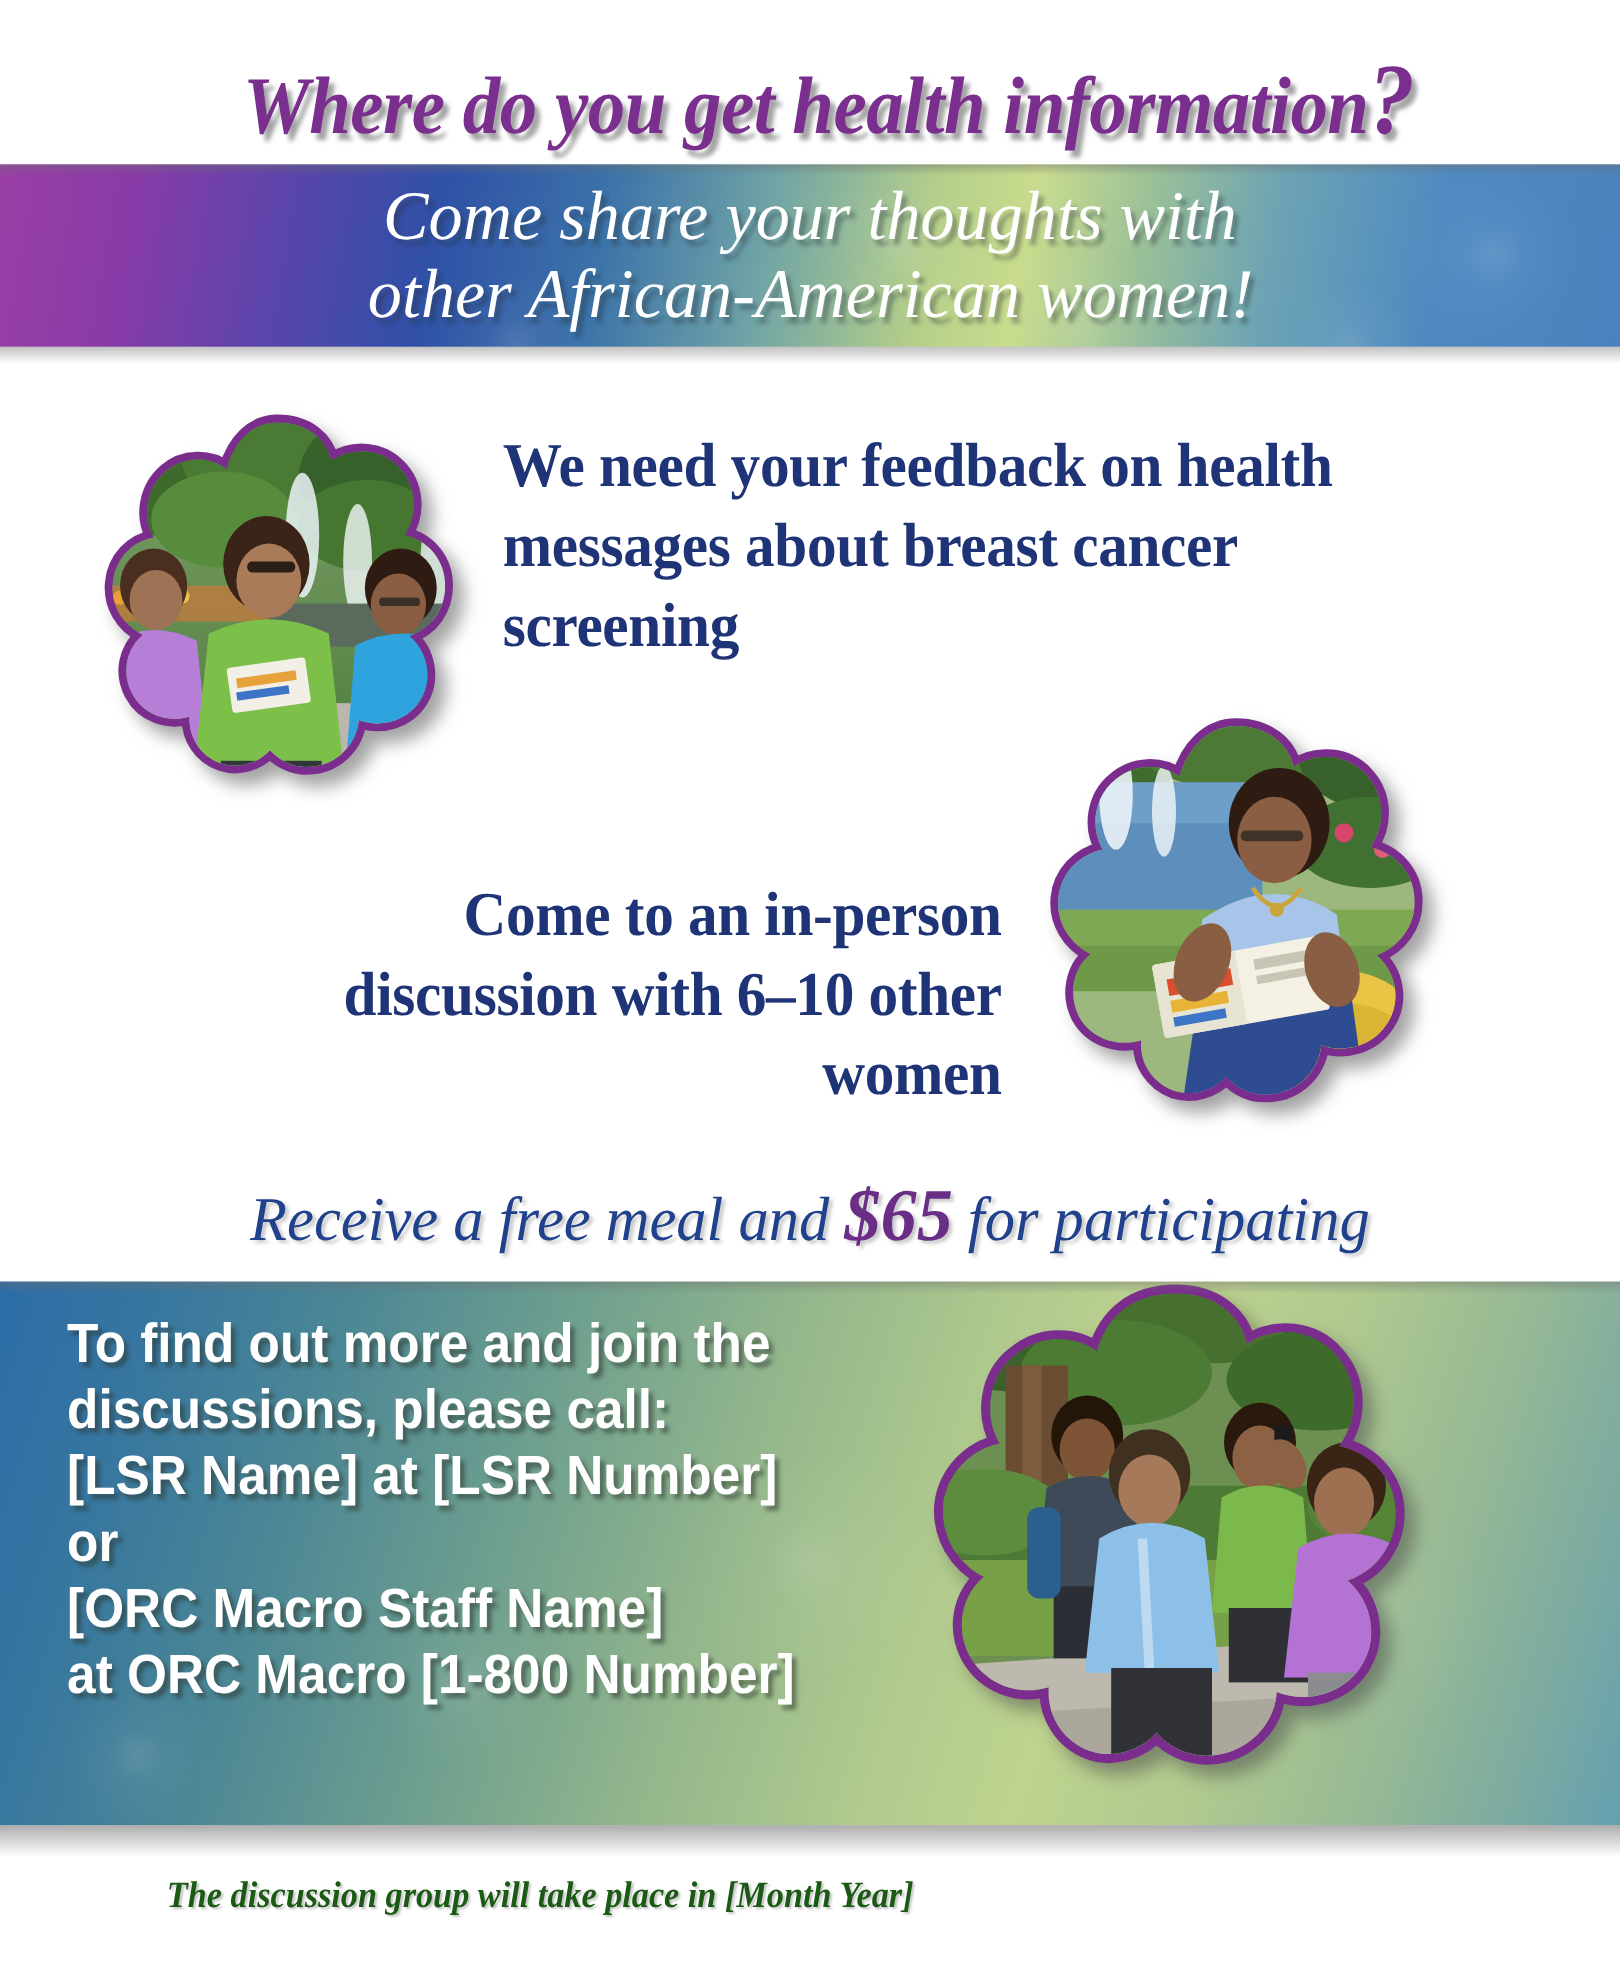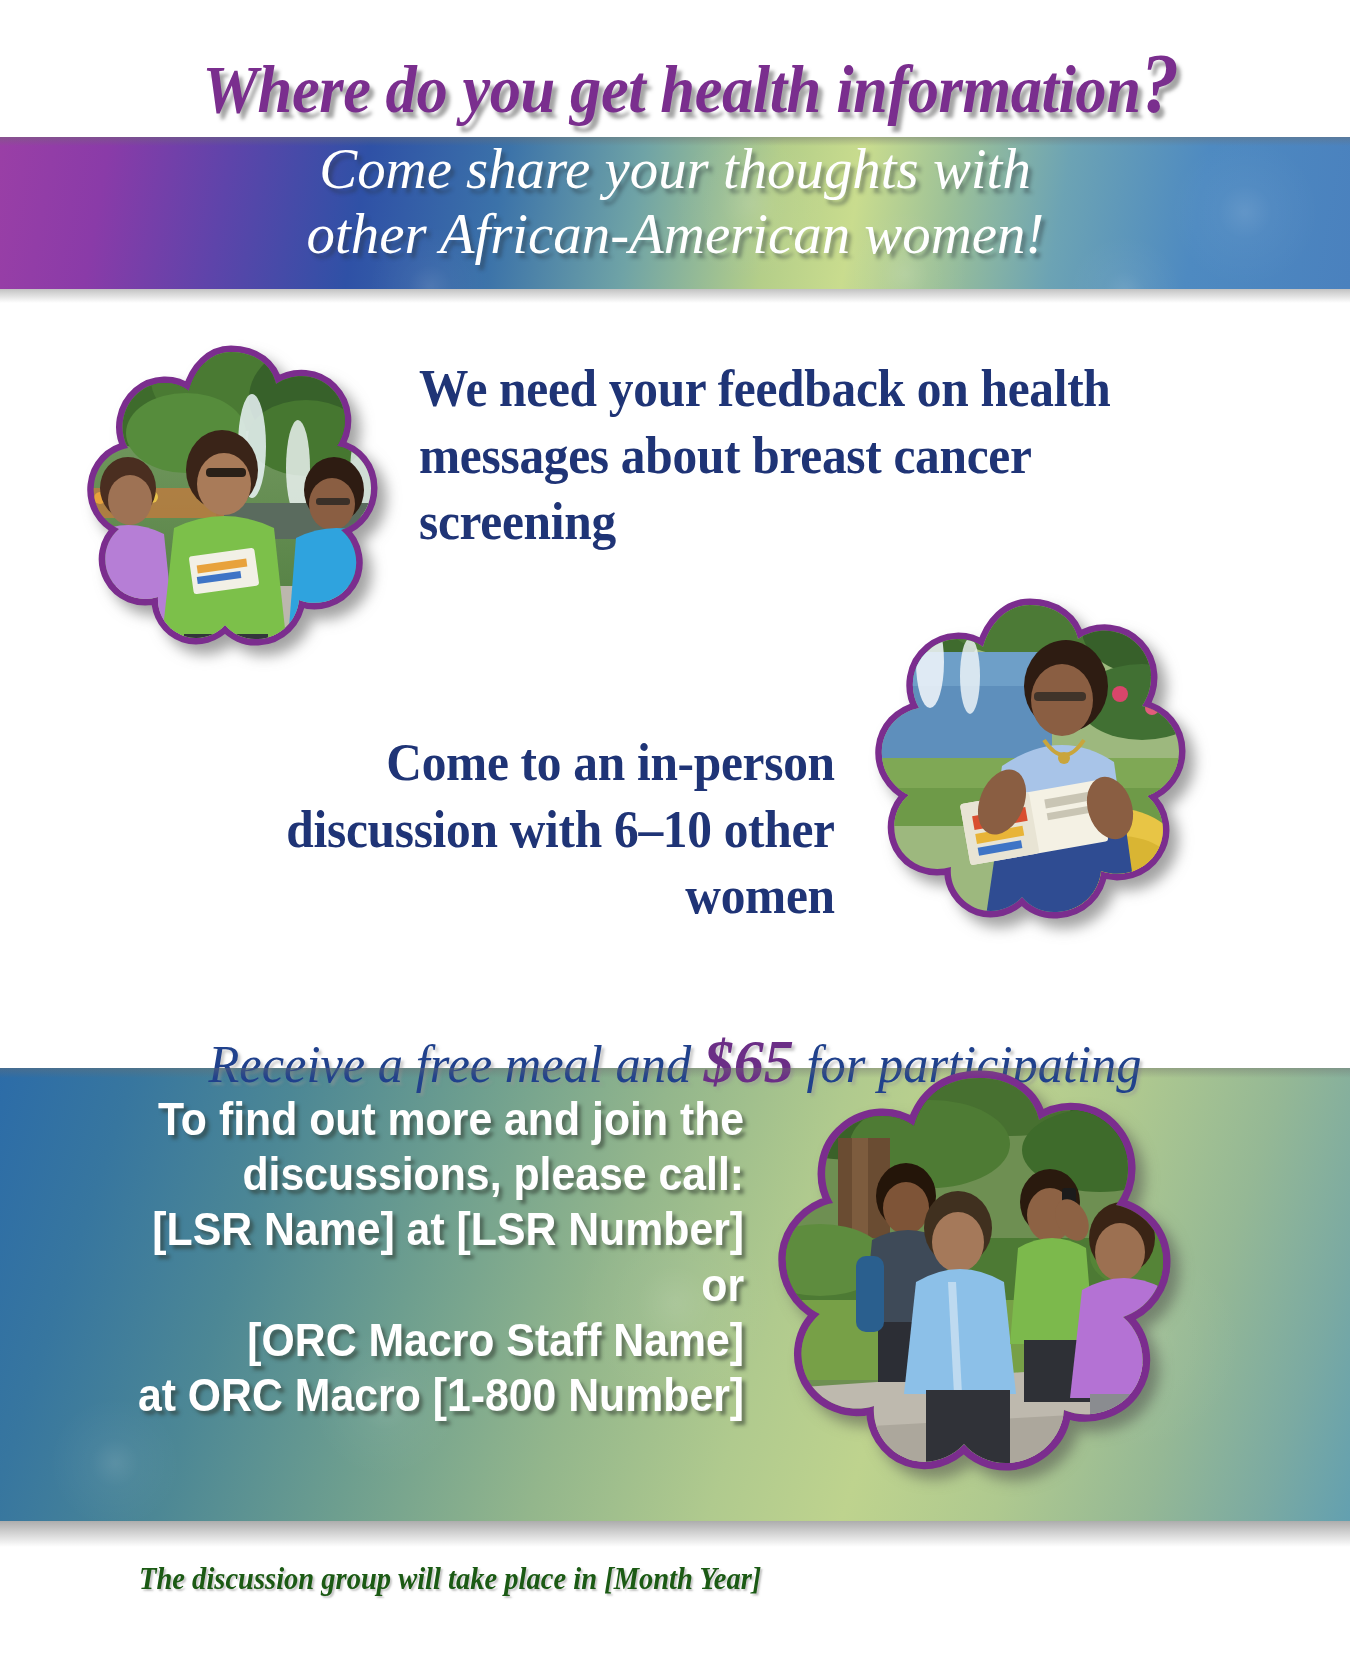--- a/index.html
+++ b/index.html
@@ -59,21 +59,21 @@
         #9BC098 70%,
         #6CA3B4 78%,
         #4E8AC1 88%,
         #4A81BE 100%);
     overflow: hidden;
   }
   .banner-inner {
     position: relative;
     width: 100%; height: 100%;
     display: flex; flex-direction: column;
-    align-items: center; justify-content: flex-start;
+    align-items: center; justify-content: center;
   }
   .banner-line {
     font-family: "Liberation Serif", serif;
     font-style: italic;
     font-size: 58px;
     line-height: 1.12;
     color: #ffffff;
     text-shadow: 4px 5px 4px rgba(40,50,60,0.42);
     white-space: nowrap;
     transform: scaleX(0.98);
@@ -123,21 +123,20 @@
     text-align: right;
     z-index: 4;
   }
 
   
   #incentive {
     position: absolute;
     top: 978px; left: 0; width: 1350px;
     text-align: center;
     z-index: 5;
-    margin-top: 48px;
   }
   .incentive-text {
     display: inline-block;
     font-family: "Liberation Serif", serif;
     font-style: italic;
     font-size: 52px;
     color: #20418C;
     text-shadow: 3px 3px 3px rgba(150,150,150,0.5);
     white-space: nowrap;
     transform: scaleX(0.97);
@@ -177,21 +176,21 @@
   }
   .bottom-shadow-bot {
     position: absolute; top: 1521px; left: 0;
     width: 1350px; height: 26px;
     background: linear-gradient(to bottom, rgba(105,105,105,0.55), rgba(105,105,105,0));
     z-index: 7; pointer-events: none;
   }
   #contact-block {
     position: absolute;
     top: 1092px; left: 30px; width: 740px;
-    text-align: right;
+    text-align: left;
     z-index: 6;
   }
   .contact-line {
     font-family: "Liberation Sans", sans-serif;
     font-weight: bold;
     font-size: 46px;
     line-height: 1.20;
     color: #ffffff;
     text-shadow: 4px 4px 4px rgba(45,55,45,0.55);
     transform: scaleX(0.93);

